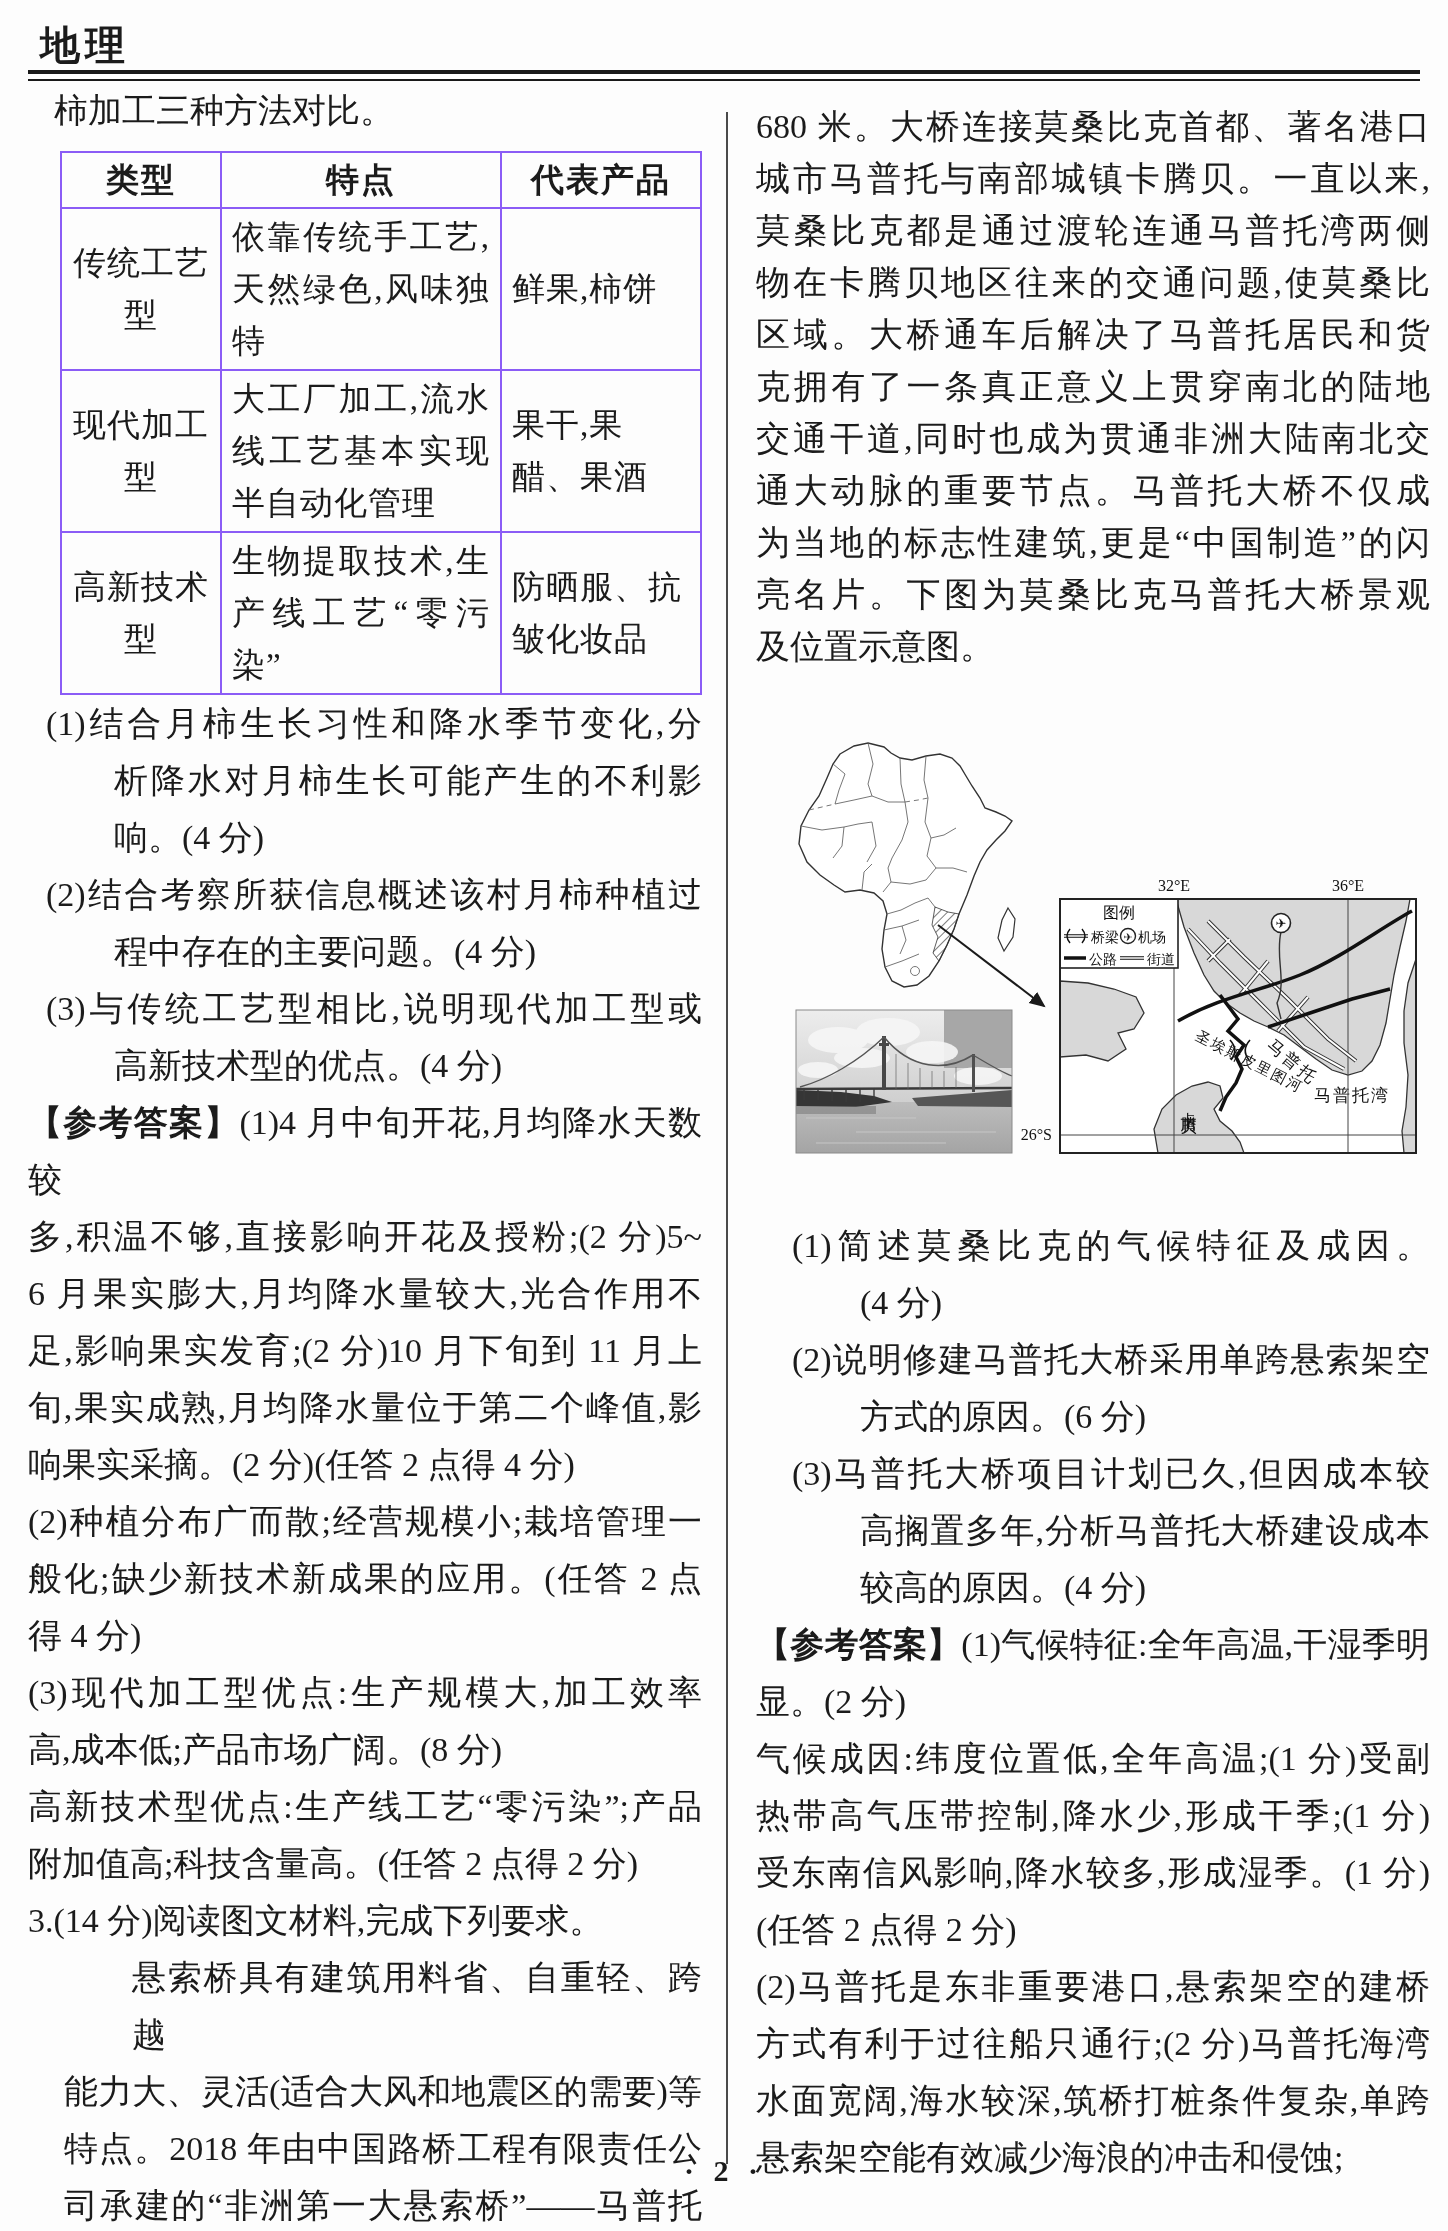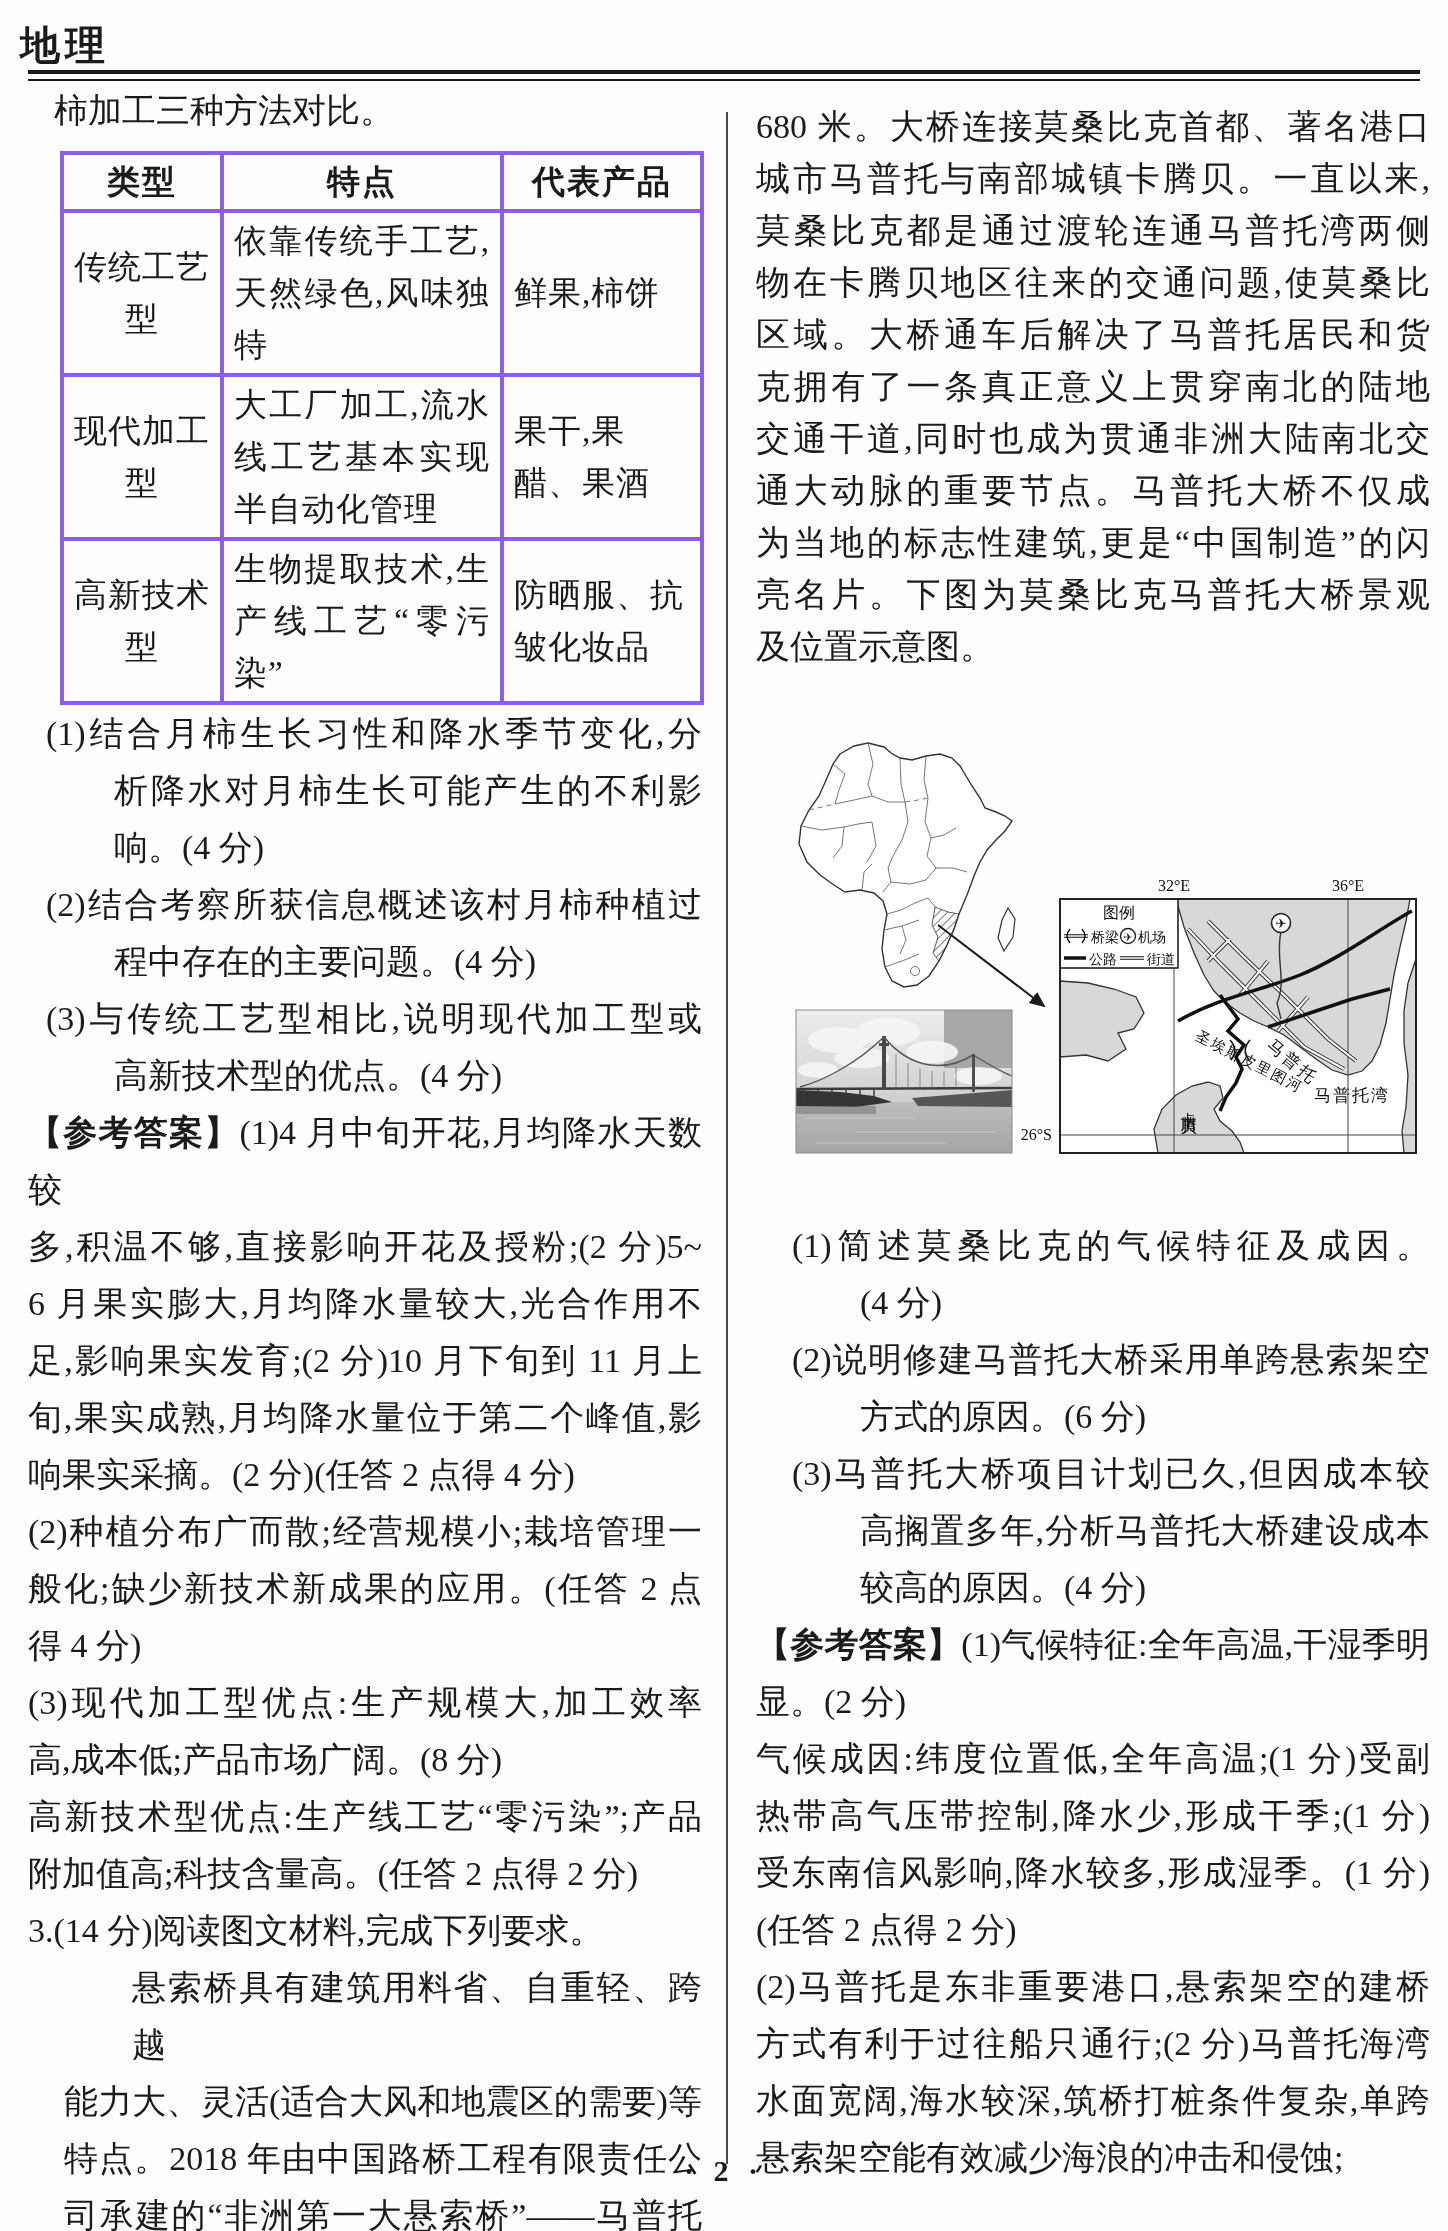--- a/index.html
+++ b/index.html
@@ -1,38 +1,38 @@
 <!DOCTYPE html>
 <html><head>
 <meta charset="utf-8">
 <style>
   html,body{margin:0;padding:0;}
   body{width:1448px;height:2231px;position:relative;background:#fdfdfd;
        font-family:"Liberation Serif","DejaVu Serif",serif;color:#1b1b1b;}
   .page{position:absolute;inset:0;overflow:hidden;}
   
-  .masthead{position:absolute;left:20px;top:18px;font-size:40px;font-weight:600;letter-spacing:5px;}
+  .masthead{position:absolute;left:40px;top:18px;font-size:40px;font-weight:600;letter-spacing:5px;}
   .rule{position:absolute;left:28px;right:28px;top:70px;height:5px;border-top:4px solid #191919;border-bottom:2px solid #191919;}
   .col-divider{position:absolute;left:726px;top:112px;width:2px;height:2052px;background:#4a4a4a;}
   
   .col{position:absolute;font-size:34px;line-height:57px;}
   .col-left{left:28px;top:82px;width:674px;}
   .col-right{left:756px;top:101px;width:674px;}
   .col-right .body-para{line-height:52px;}
   .line{text-align:justify;text-align-last:justify;}
   .line.last{text-align-last:left;}
   .intro{margin-left:26px;}
   .q{margin-left:18px;padding-left:68px;}
   .q-r{margin-left:36px;padding-left:68px;}
   .material{padding-left:36px;}
   .ans-label{font-weight:700;font-family:"Liberation Sans","DejaVu Sans",sans-serif;}
   
   table.cmp{border-collapse:collapse;margin:12px 0 0 32px;width:640px;table-layout:fixed;
             font-size:33px;line-height:52px;}
-  table.cmp,table.cmp th,table.cmp td{border:4px solid #8b5cf6;}
+  table.cmp,table.cmp th,table.cmp td{border:2px solid #8b5cf6;}
   table.cmp th{font-weight:600;height:50px;text-align:center;letter-spacing:2px;}
   table.cmp td{vertical-align:middle;padding:2px 10px;letter-spacing:1px;}
   td.c-type{text-align:center;padding:2px 2px;margin-left:12px;}
   td.c-feat{text-align:justify;}
   tr.r1{height:156px;} tr.r2{height:156px;} tr.r3{height:110px;}
   .w-type{width:160px;} .w-feat{width:280px;} .w-prod{width:200px;}
   
   figure.map-figure{margin:8px 0 16px 0;width:674px;height:520px;}
   
   .page-number{position:absolute;left:574px;top:2154px;width:300px;text-align:center;

